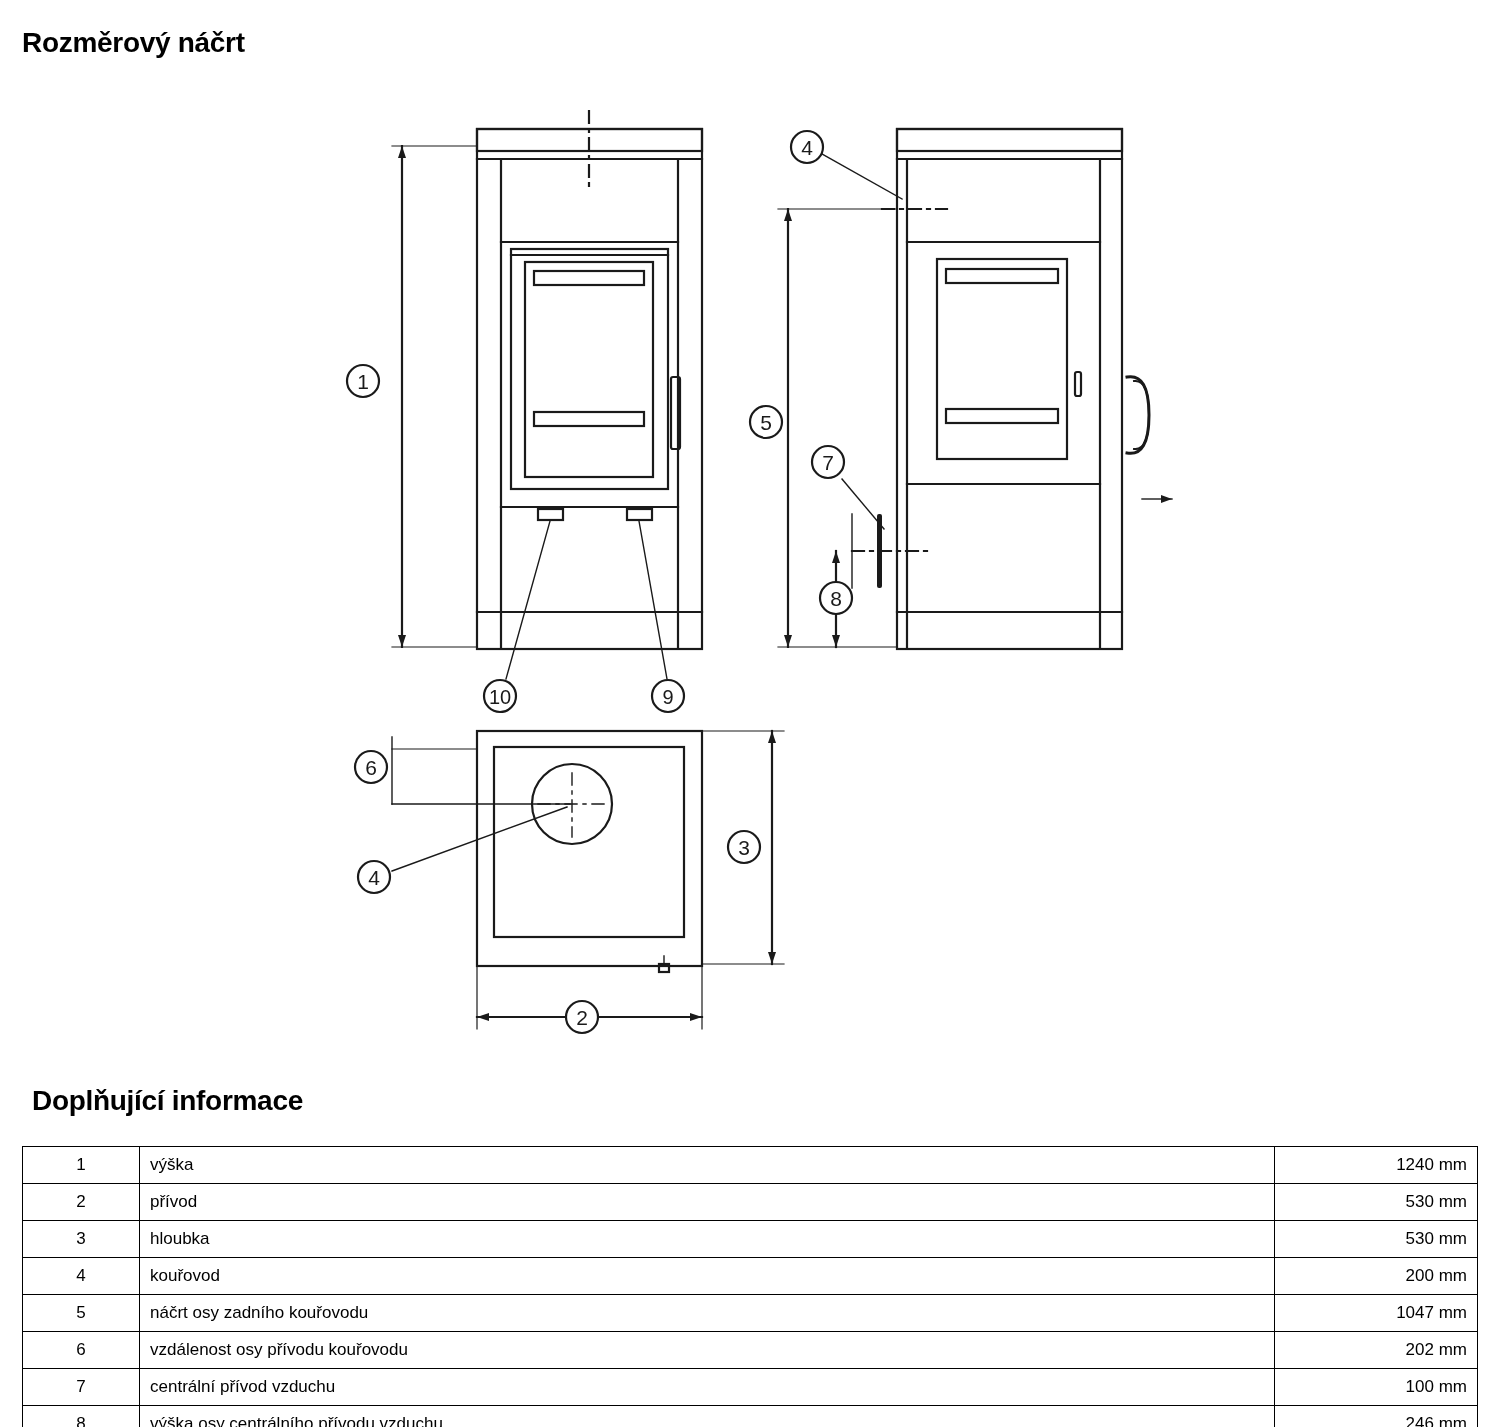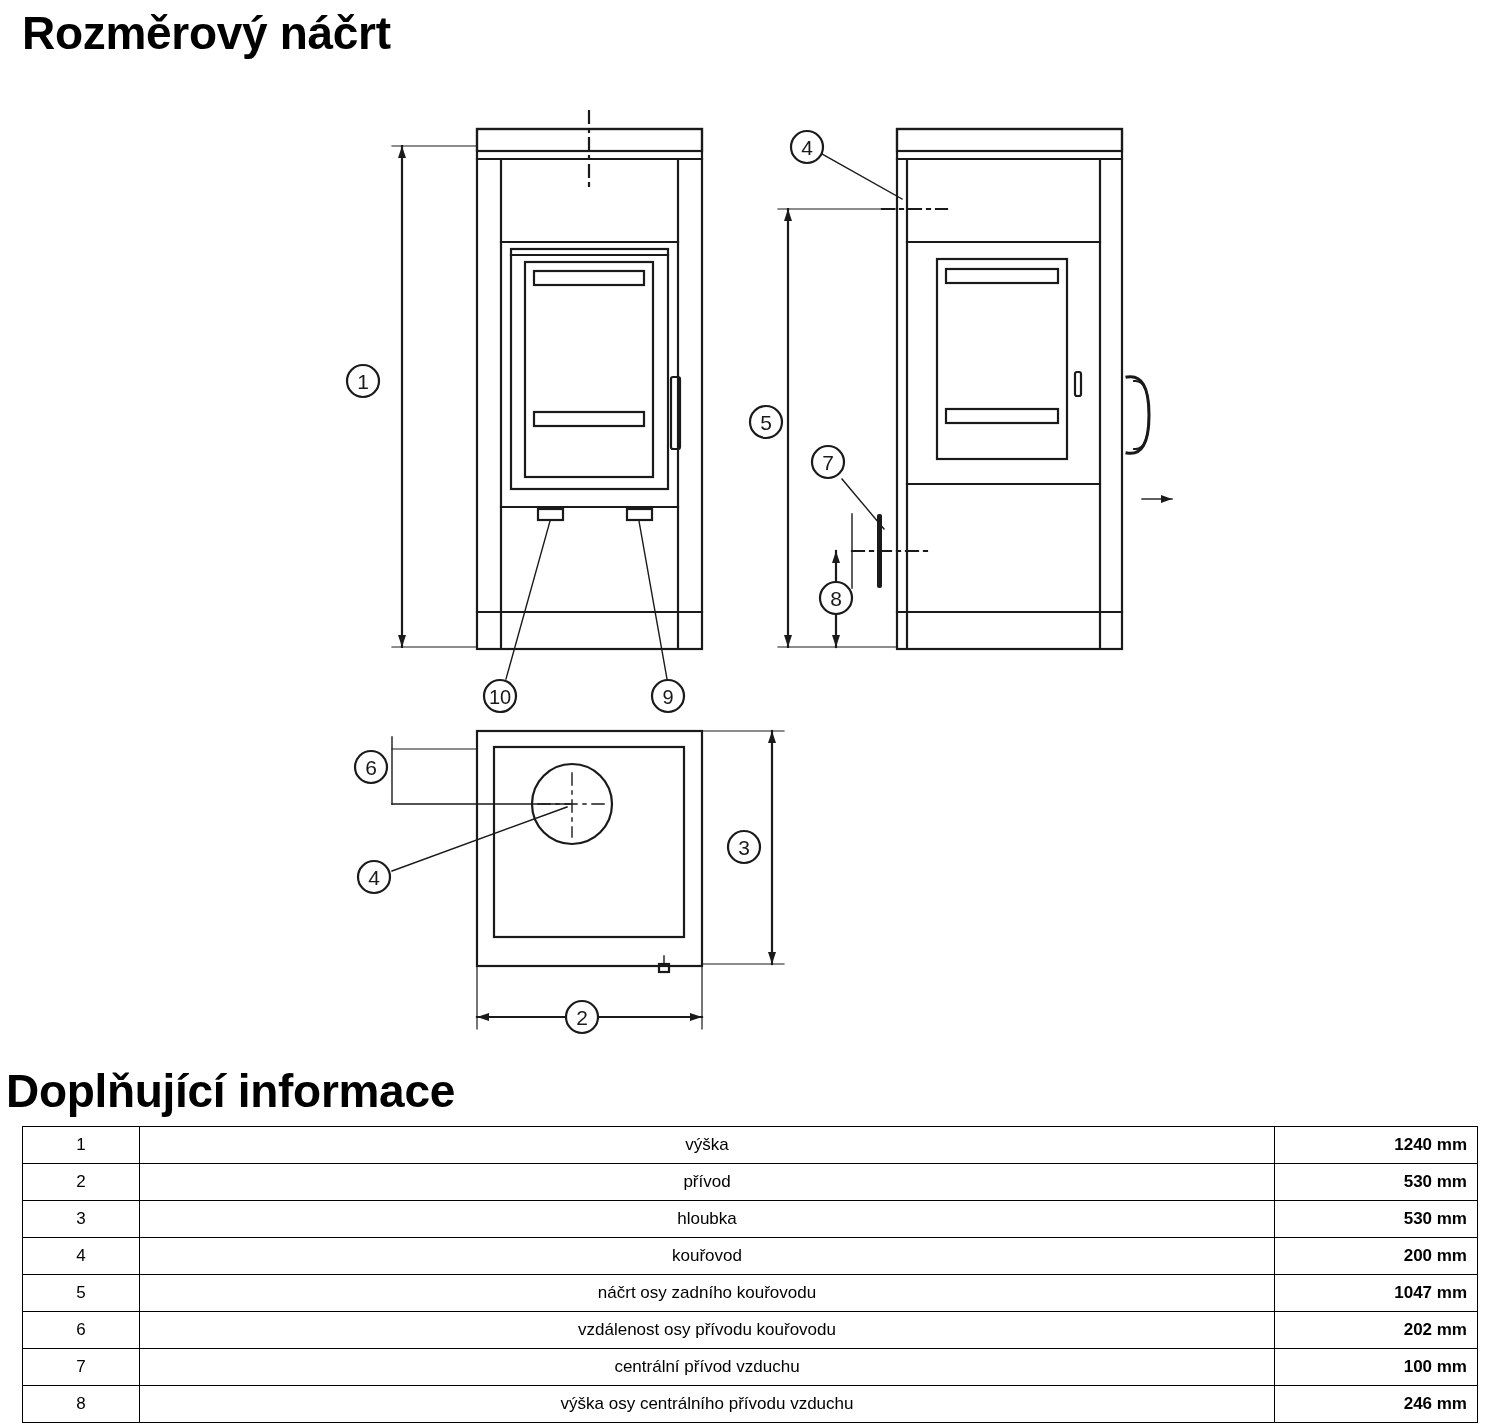--- a/index.html
+++ b/index.html
@@ -16,42 +16,42 @@
     overflow: hidden;
   }
   .page {
     position: relative;
     width: 1500px;
     height: 1427px;
     box-sizing: border-box;
     padding: 0 22px;
   }
   h1.section-title {
-    font-size: 46px;
+    font-size: 28px;
     font-weight: bold;
     letter-spacing: -0.3px;
-    margin: 8px 0 0 0;
+    margin: 28px 0 0 0;
     line-height: 1.1;
   }
   h1.section-title.second {
     margin-top: 0;
   }
   .drawing-area {
     position: relative;
     width: 1456px;
     height: 990px;
   }
   .drawing-area svg {
     position: absolute;
     left: 0;
     top: 0;
   }
   .info-title-wrap {
     position: absolute;
-    left: 6px;
+    left: 32px;
     top: 1058px;
   }
   .table-wrap {
     position: absolute;
     left: 22px;
     top: 1118px;
     width: 1456px;
   }
   table.info-table {
     border-collapse: collapse;
@@ -63,27 +63,26 @@
     padding: 7px 10px;
     height: 22px;
     line-height: 1.15;
     background: #ffffff;
   }
   td.col-num {
     width: 96px;
     text-align: center;
   }
   td.col-desc {
-    text-align: center;
+    text-align: left;
   }
   td.col-val {
     width: 182px;
     text-align: right;
     padding-right: 12px;
-    font-weight: bold;
   }
 </style>
 </head>
 <body>
 
 <div class="page">
 
   <h1 class="section-title">Rozměrový náčrt</h1>
 
   <div class="drawing-area">

